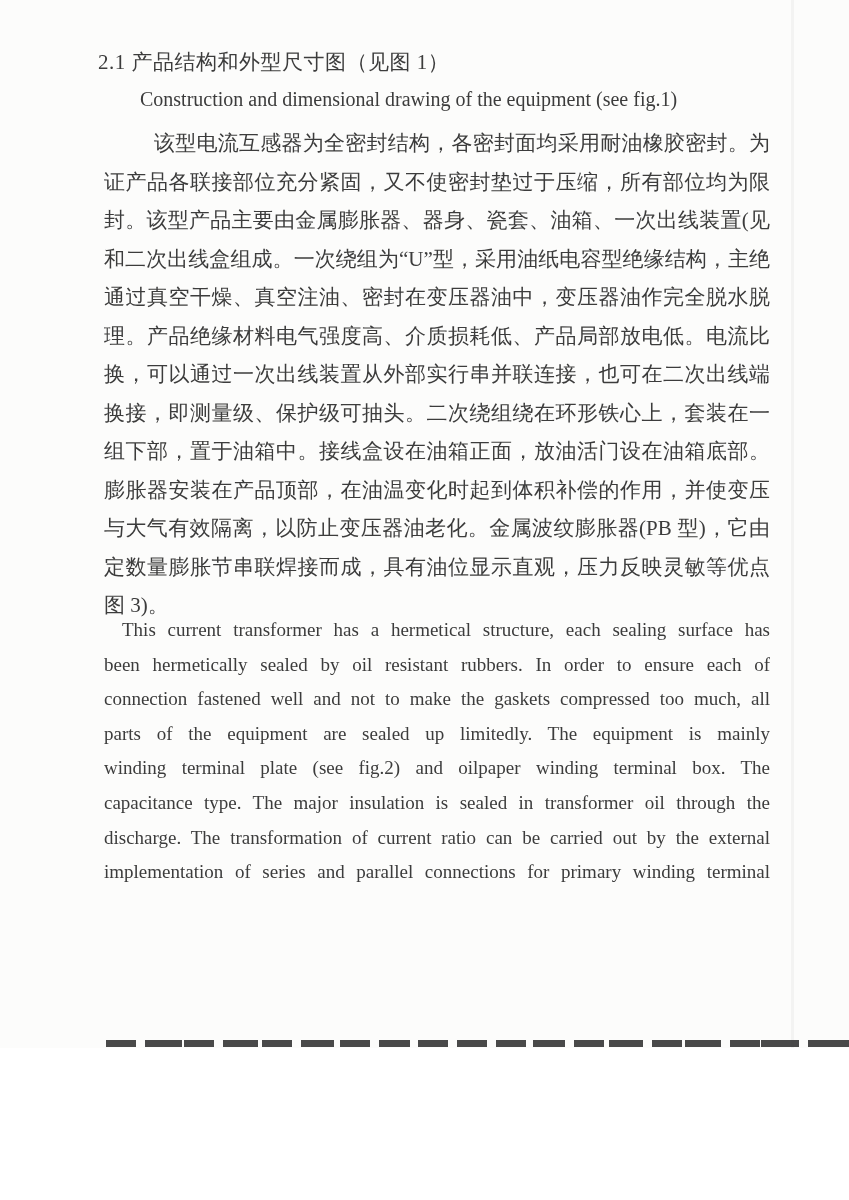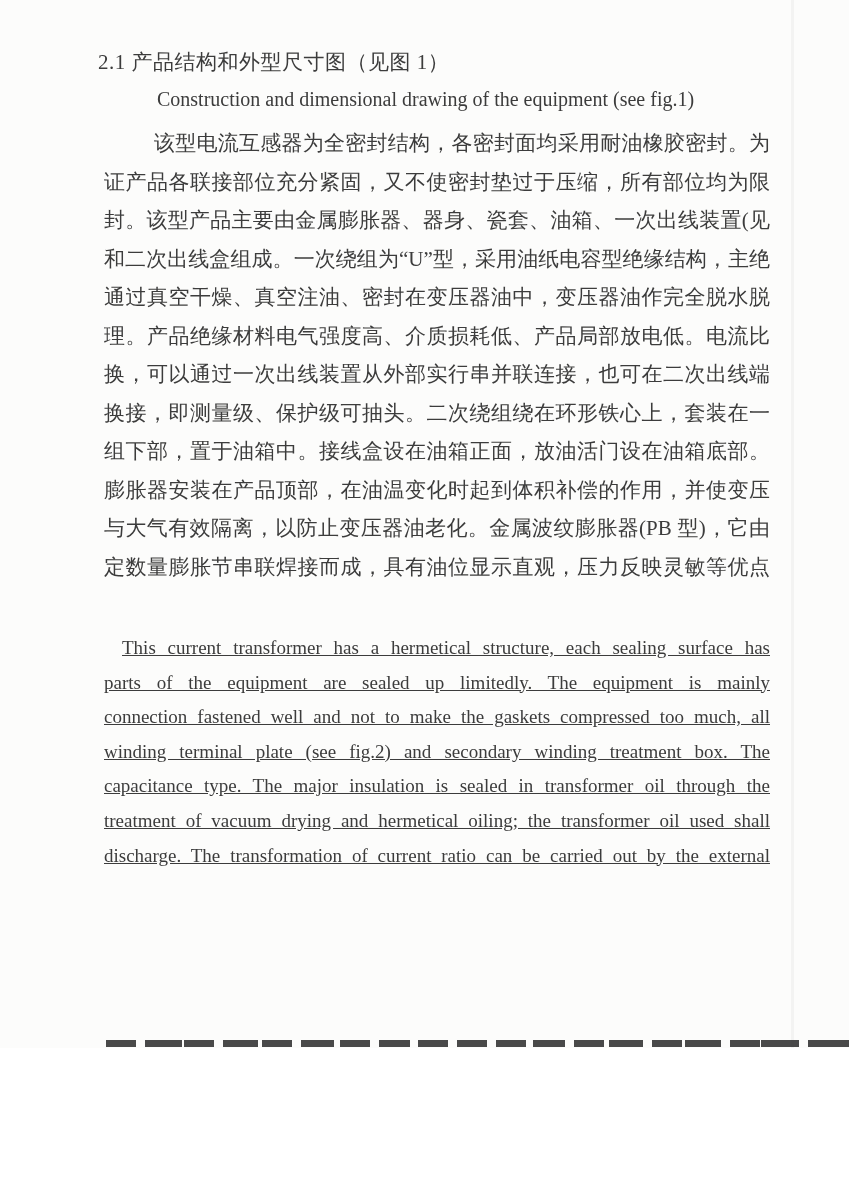--- a/index.html
+++ b/index.html
@@ -41,40 +41,40 @@
       repeating-linear-gradient(90deg, var(--band, #3a3a3a) 0px, var(--band, #3a3a3a) 30px, rgba(0,0,0,0) 30px, rgba(0,0,0,0) 39px),
       repeating-linear-gradient(90deg, rgba(0,0,0,0) 0px, rgba(0,0,0,0) 47px, var(--band, #3a3a3a) 47px, var(--band, #3a3a3a) 76px);
     opacity: 0.92;
   }
 
   .heading-zh {
     position: absolute; left: 98px; top: 48px; width: 680px;
     font-size: 21px; letter-spacing: 0.5px;
   }
   .heading-en {
-    position: absolute; left: 157px; top: 88px; width: 640px;
+    position: absolute; left: 140px; top: 88px; width: 640px;
     font-size: 20px;
   }
 
   .para {
     position: absolute; left: 104px; width: 666px;
   }
   .para .tline {
     text-align: justify;
     text-align-last: justify;
     overflow: hidden;
   }
   .para .tline.last { text-align-last: left; }
   .para.justify-all .tline.last { text-align-last: justify; }
 
   .para-zh { top: 124px; font-size: 21px; }
   .para-zh .tline { height: 38.5px; line-height: 38.5px; }
   .para-zh .tline:first-child { text-indent: 50px; }
 
-  .para-en { top: 631px; font-size: 19px; text-decoration: underline; }
+  .para-en { top: 613px; font-size: 19px; }
   .para-en .tline { height: 34.6px; line-height: 34.6px; }
   .para-en .tline:first-child { text-indent: 18px; }
 
   .page-number {
     position: absolute; left: 0; top: 1096px; width: 100%;
     text-align: center; font-size: 16px; color: #4a4a4a;
   }
 </style>
 </head>
 <body>
@@ -95,30 +95,32 @@
       <div class="tline">封。该型产品主要由金属膨胀器、器身、瓷套、油箱、一次出线装置(见图 2)</div>
       <div class="tline">和二次出线盒组成。一次绕组为“U”型，采用油纸电容型绝缘结构，主绝缘</div>
       <div class="tline">通过真空干燥、真空注油、密封在变压器油中，变压器油作完全脱水脱气处</div>
       <div class="tline">理。产品绝缘材料电气强度高、介质损耗低、产品局部放电低。电流比的变</div>
       <div class="tline">换，可以通过一次出线装置从外部实行串并联连接，也可在二次出线端进行</div>
       <div class="tline">换接，即测量级、保护级可抽头。二次绕组绕在环形铁心上，套装在一次绕</div>
       <div class="tline">组下部，置于油箱中。接线盒设在油箱正面，放油活门设在油箱底部。金属</div>
       <div class="tline">膨胀器安装在产品顶部，在油温变化时起到体积补偿的作用，并使变压器油</div>
       <div class="tline">与大气有效隔离，以防止变压器油老化。金属波纹膨胀器(PB 型)，它由一</div>
       <div class="tline">定数量膨胀节串联焊接而成，具有油位显示直观，压力反映灵敏等优点 (见</div>
+      <div class="tline last">图 3)。</div>
     </div>
 
   <div class="para para-en justify-all">
       <div class="tline">This current transformer has a hermetical structure, each sealing surface has</div>
+      <div class="tline">been hermetically sealed by oil resistant rubbers. In order to ensure each of</div>
+      <div class="tline">connection fastened well and not to make the gaskets compressed too much, all</div>
       <div class="tline">parts of the equipment are sealed up limitedly. The equipment is mainly</div>
-      <div class="tline">connection fastened well and not to make the gaskets compressed too much, all</div>
-      <div class="tline">winding terminal plate (see fig.2) and secondary winding treatment box. The</div>
+      <div class="tline">winding terminal plate (see fig.2) and oilpaper winding terminal box. The</div>
       <div class="tline">capacitance type. The major insulation is sealed in transformer oil through the</div>
-      <div class="tline">treatment of vacuum drying and hermetical oiling; the transformer oil used shall</div>
       <div class="tline">discharge. The transformation of current ratio can be carried out by the external</div>
+      <div class="tline last">implementation of series and parallel connections for primary winding terminal</div>
     </div>
 
   <div class="pen-mark"></div>
 
   <div class="page-number">4</div>
 
   <div class="scan-band"></div>
 
 </div>
 

